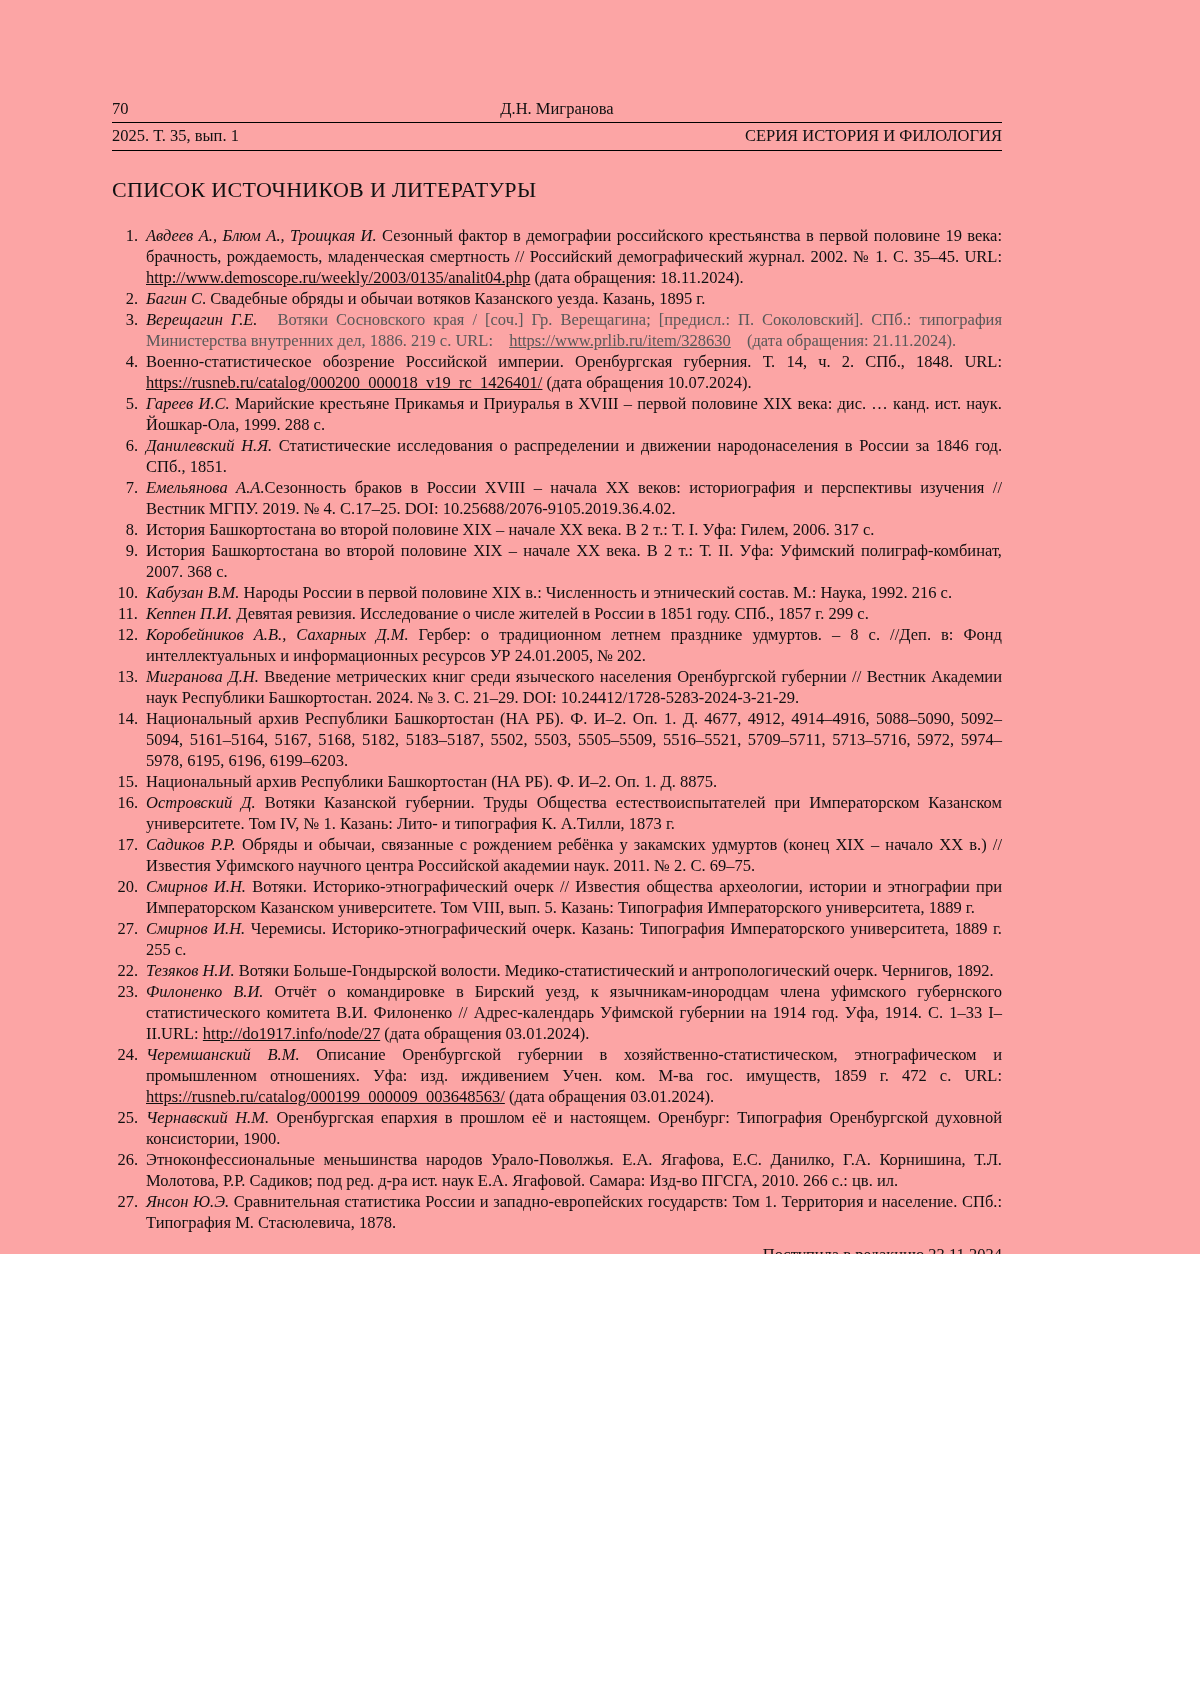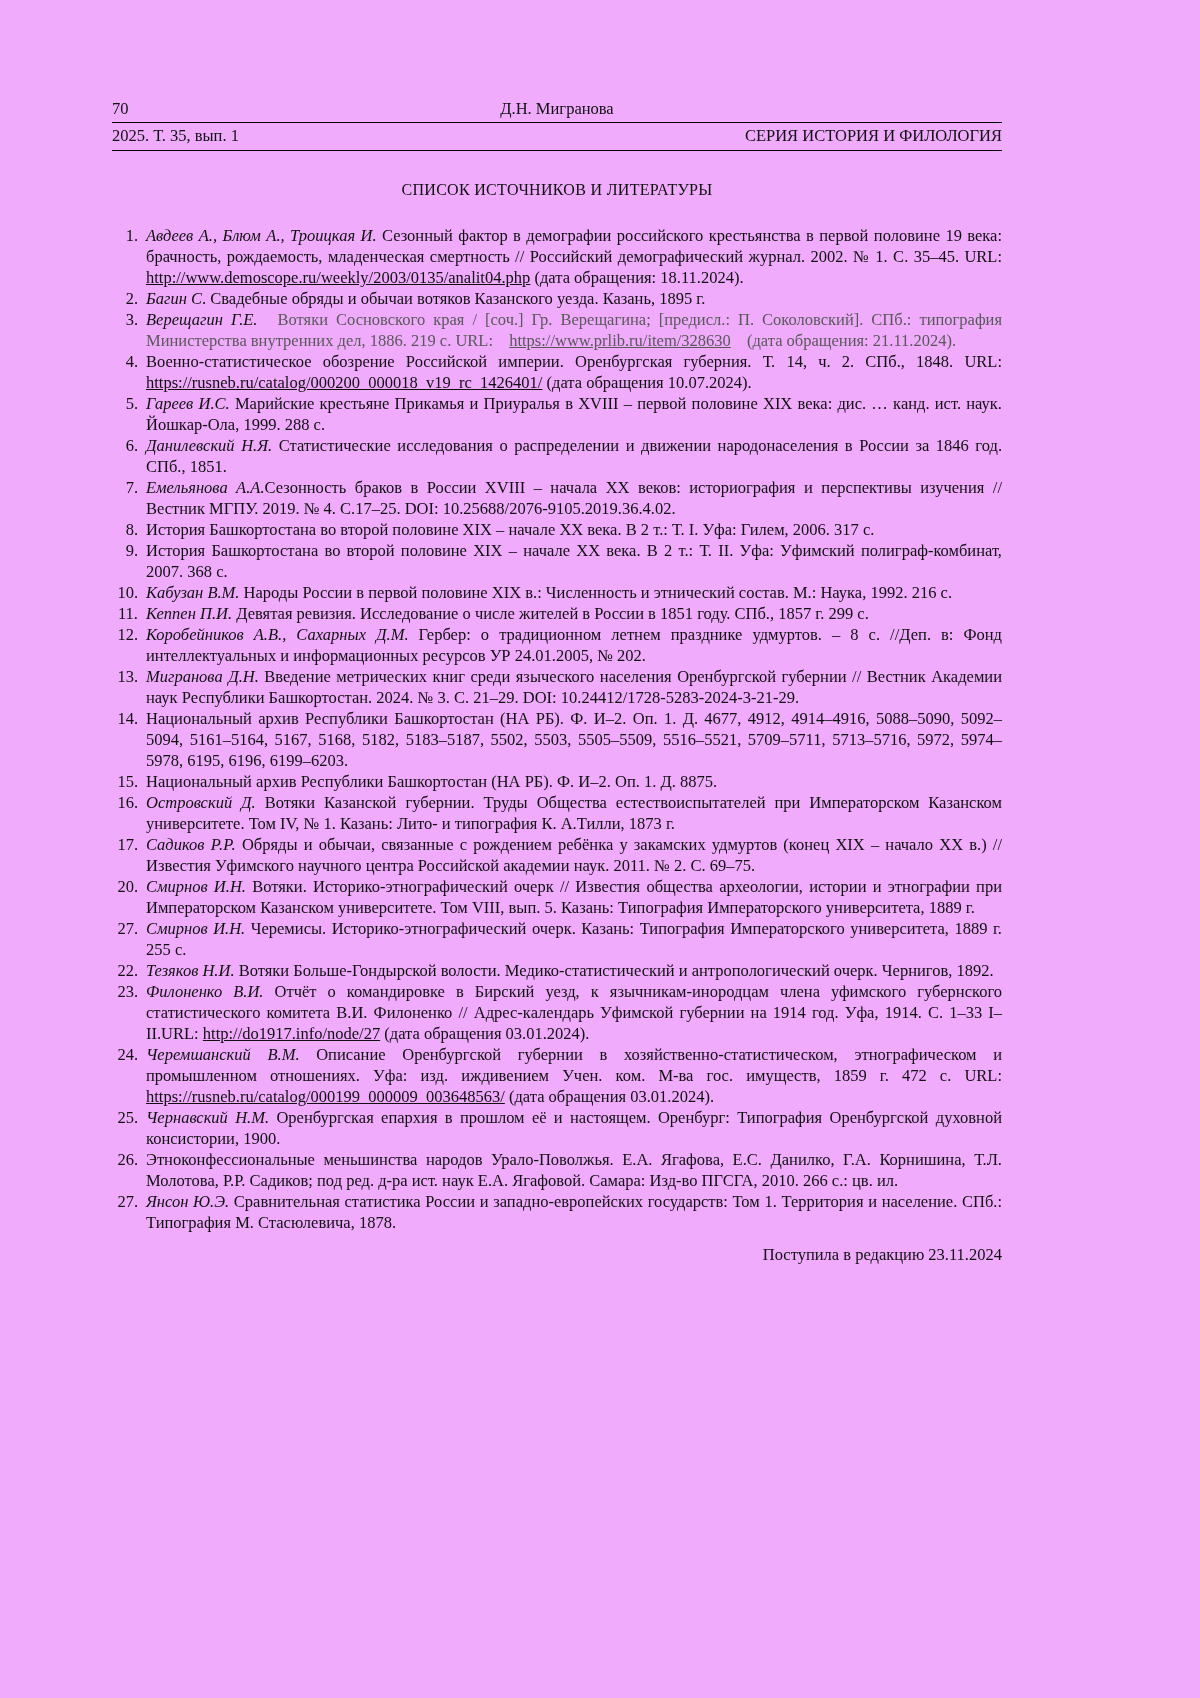--- a/index.html
+++ b/index.html
@@ -1,21 +1,21 @@
 <!DOCTYPE html>
 <html lang="ru"><head>
 <meta charset="utf-8">
 <style>
   html,body{margin:0;padding:0;background:#ffffff;}
   .page{
     position:relative;
     width:1200px;
-    height:1698px;
+    height:1254px;
     box-sizing:border-box;
-    background:#f0abfc;
+    background:#fca5a5;
     padding:98px 198px 60px 112px;
     font-family:"Liberation Serif", serif;
     font-size:16.5px;
     line-height:21px;
     color:#101010;
   }
   .running-head{width:100%;}
   .rh-row1{
     display:grid;
     grid-template-columns:1fr auto 1fr;
@@ -28,23 +28,22 @@
   .rule{
     border-bottom:1.5px solid #000;
     width:100%;
   }
   .rh-row2{
     display:flex;
     justify-content:space-between;
     padding:2px 0 4px 0;
   }
   .section-title{
-    text-align:center;
     font-weight:normal;
-    font-size:16px;
+    font-size:22px;
     margin:28px 0 25px 0;
     letter-spacing:0.3px;
   }
   .ref-list{width:100%;}
   .ref{
     position:relative;
     padding-left:34px;
     text-align:justify;
   }
   .ref-num{

